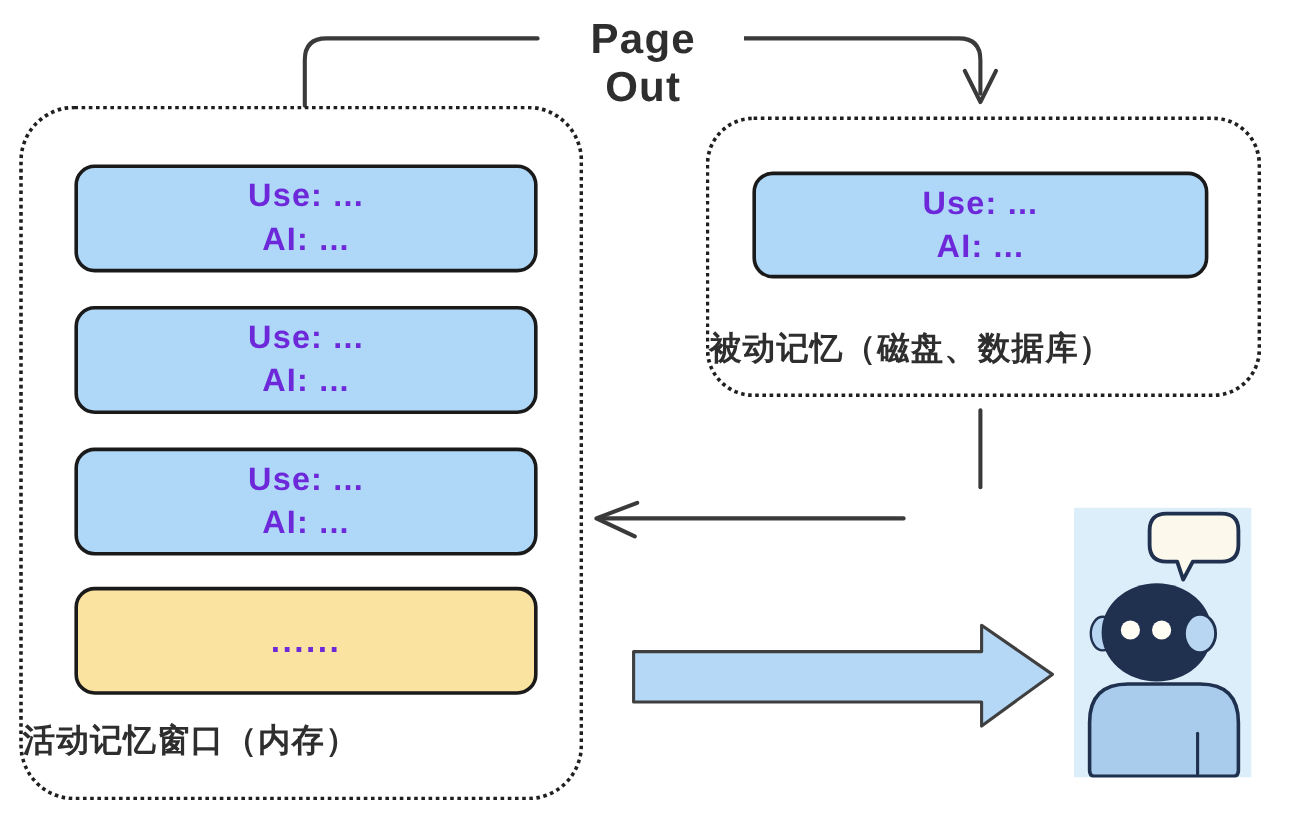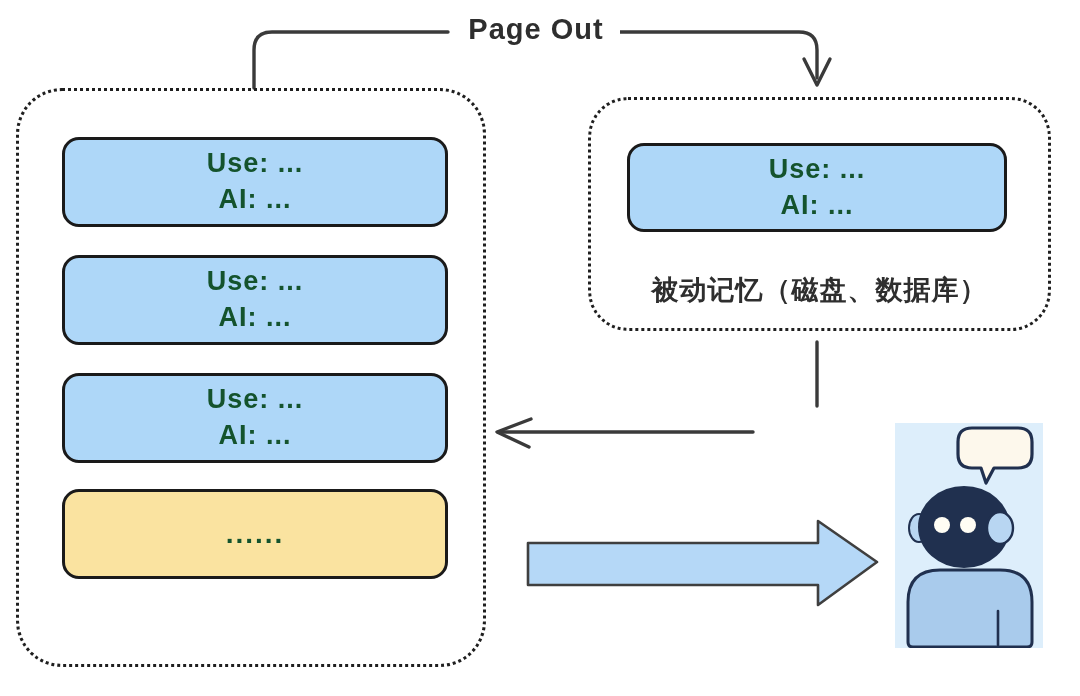--- a/index.html
+++ b/index.html
@@ -18,35 +18,35 @@
   .overlay path, .overlay polyline, .overlay line{
     fill:none; stroke:var(--line); stroke-width:3.4; stroke-linecap:round; stroke-linejoin:round;
   }
   .overlay .big-arrow{fill:var(--arrow-fill); stroke:#3f3f3f; stroke-width:2.6; stroke-linejoin:round;}
   .container{position:absolute; border:3.5px dotted #1f1f1f;}
   .container.active{left:16px; top:88px; width:464px; height:573px; border-radius:46px;}
   .container.passive{left:588px; top:97px; width:457px; height:228px; border-radius:40px;}
   .page{
     position:absolute; border:3px solid var(--page-border); border-radius:17px;
     display:flex; flex-direction:column; align-items:center; justify-content:center;
-    font-size:27px; font-weight:600; line-height:1.32; letter-spacing:1px; color:#14532d;
+    font-size:27px; font-weight:600; line-height:1.32; letter-spacing:1px; color:#6d28d9;
   }
   .page.blue{background:var(--page-fill);}
   .page.yellow{background:var(--overflow-fill); font-size:28px; font-weight:800; letter-spacing:2px;}
   .active .page{left:43px; width:380px; height:84px;}
   .active .p1{top:46px;} .active .p2{top:164px;} .active .p3{top:282px;} .active .p4{top:398px;}
   .passive .page{left:36px; width:374px; height:83px; top:43px;}
   .caption{
-    position:absolute; left:0; right:0; text-align:center;
+    position:absolute; left:0; right:0; 
     font-size:27px; font-weight:700; color:#2e2e2e; letter-spacing:1px;
   }
   .active .caption{top:508px;}
   .passive .caption{top:172px;}
   .flow-label{
-    position:absolute; text-align:center; font-size:29px; font-weight:600;
+    position:absolute; text-align:center; font-size:35px; font-weight:600;
     color:#2e2e2e; letter-spacing:1px; background:#ffffff; padding:0 4px;
   }
   .flow-label.out{left:452px; top:13px; width:160px;}
   .flow-label.in{left:750px; top:414px; width:132px;}
   .person-svg{position:absolute; left:895px; top:423px; width:148px; height:225px;}
   .person-svg .dark{fill:var(--person-dark);}
   .person-svg .outline{stroke:var(--person-dark); stroke-linejoin:round;}
 </style>
 </head>
 <body>
@@ -78,20 +78,21 @@
       <div>Use: ...</div>
       <div>AI: ...</div>
     </div>
     <div class="page blue p3">
       <div>Use: ...</div>
       <div>AI: ...</div>
     </div>
     <div class="page yellow p4">
       <div>......</div>
     </div>
+    <div class="caption">活动记忆窗口（内存）</div>
   </div>
 
   <div class="container passive">
     <div class="page blue">
       <div>Use: ...</div>
       <div>AI: ...</div>
     </div>
     <div class="caption">被动记忆（磁盘、数据库）</div>
   </div>
 

